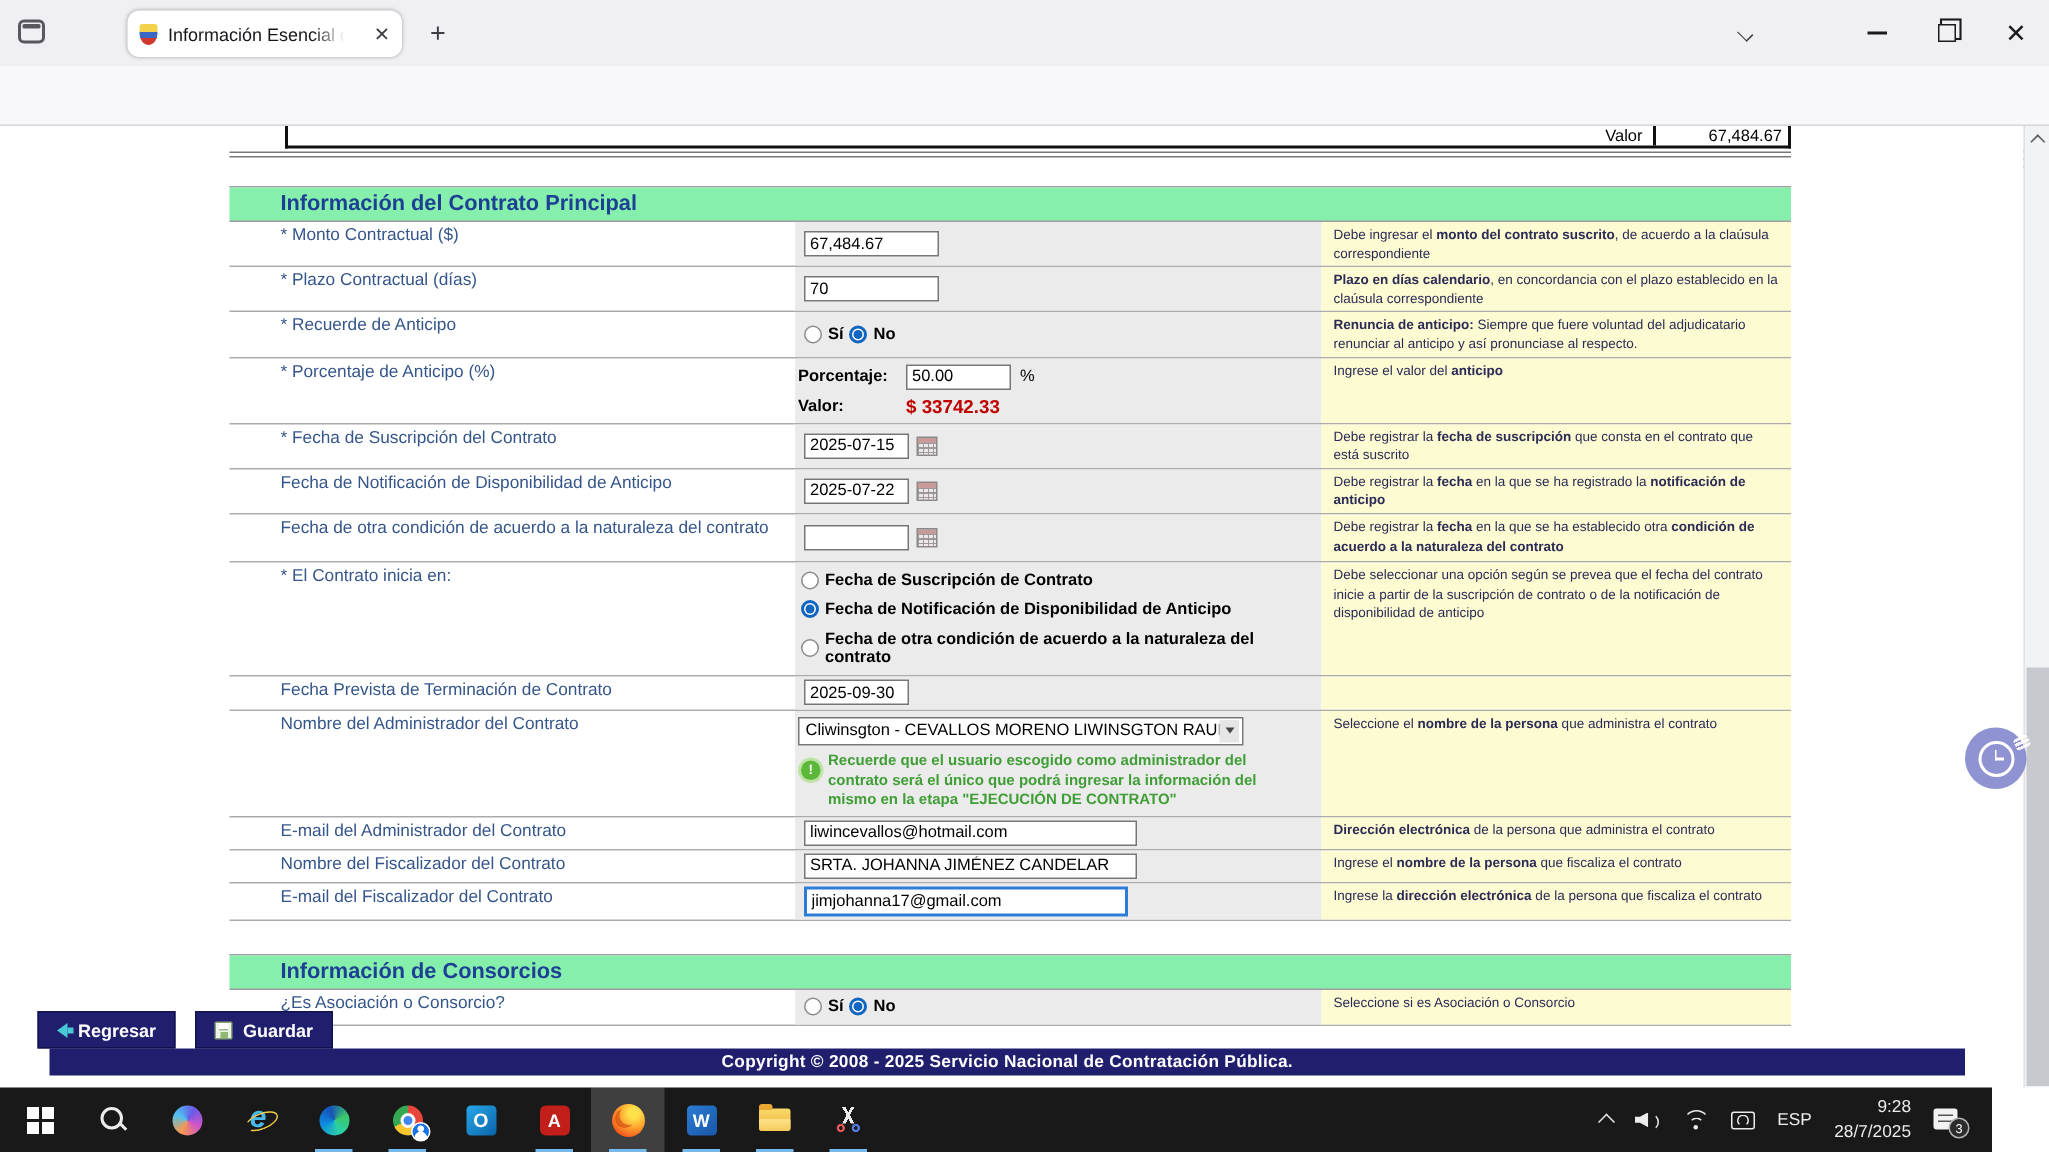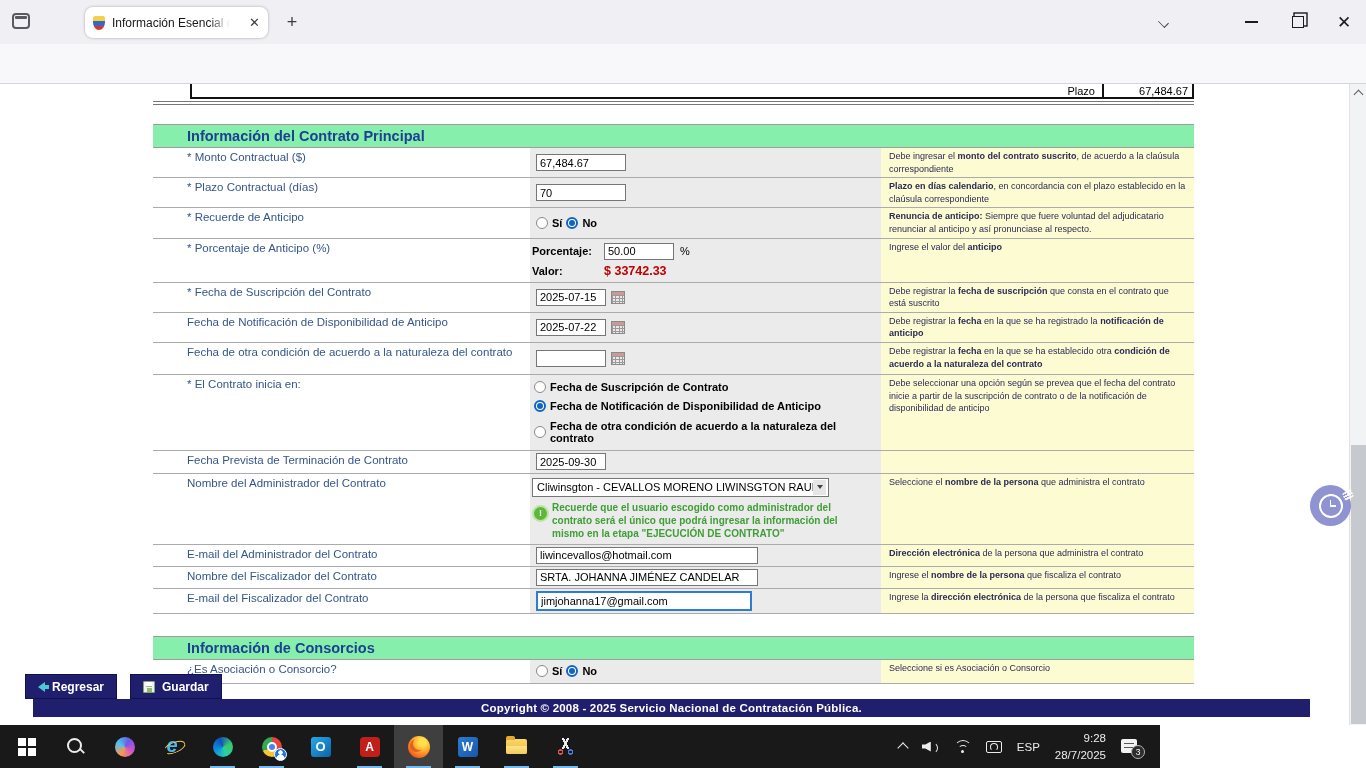--- a/index.html
+++ b/index.html
@@ -128,21 +128,21 @@
   #floatclock { position:absolute; left:1310px; top:485px; width:41px; height:41px; border-radius:50%;
                 background:rgba(128,132,203,.88); z-index:40; display:flex; align-items:center; justify-content:center; }
   #floatclock .face { width:24px; height:24px; border:2.2px solid #fff; border-radius:50%; position:relative; }
   #floatclock .face::before { content:''; position:absolute; left:9px; top:4px; width:1.8px; height:7px; background:#fff; }
   #floatclock .face::after { content:''; position:absolute; left:9px; top:9.5px; width:6px; height:1.8px; background:#fff; }
   #floatclock .wing { position:absolute; right:-2px; top:6px; width:10px; height:8px;
                       background:linear-gradient(#fff 0 2px, transparent 2px 3px, #fff 3px 5px, transparent 5px 6px, #fff 6px 8px);
                       border-radius:2px; transform:rotate(-25deg); opacity:.9; }
 
   
-  #taskbar { position:absolute; left:0; bottom:0; width:1160px; height:43px; background:#191919;
+  #taskbar { position:absolute; left:0; bottom:0; width:1328px; height:43px; background:#191919;
              display:flex; align-items:stretch; }
   #tbapps { display:flex; align-items:stretch; padding-left:2px; }
   .tb-btn { width:49px; display:flex; align-items:center; justify-content:center; position:relative; }
   .tb-btn.active { background:rgba(255,255,255,.17); }
   .run-bar { position:absolute; bottom:0; left:12px; right:12px; height:2.5px; background:#76b9ed; }
   .tb-ic { display:block; position:relative; }
   .ic-windows-start { width:18px; height:18px; background-image:linear-gradient(#fff,#fff),linear-gradient(#fff,#fff),linear-gradient(#fff,#fff),linear-gradient(#fff,#fff);
       background-size:8px 8px; background-position:left top, right top, left bottom, right bottom; background-repeat:no-repeat; }
   .ic-search { width:19px; height:19px; }
   .ic-search::before { content:''; position:absolute; left:1px; top:1px; width:11px; height:11px; border:2px solid #ececec; border-radius:50%; }
@@ -244,21 +244,21 @@
     <span class="staric">☆</span>
   </div>
   <span class="acctic"></span>
   <span class="puzzleic"></span>
   <span class="menuic"></span>
 </div>
 
 <div id="page">
   <div id="minitable">
     <span class="sp"></span>
-    <span class="tl">Plazo</span>
+    <span class="tl">Valor</span>
     <span class="tv">67,484.67</span>
   </div>
   <div id="dline"></div>
 
   <div id="formwrap">
     <div class="ftable">
       <div class="fsect">Información del Contrato Principal</div>
       <div id="rows-main">
           <div class="frow" style="min-height: 23px;">
             <div class="fl">

